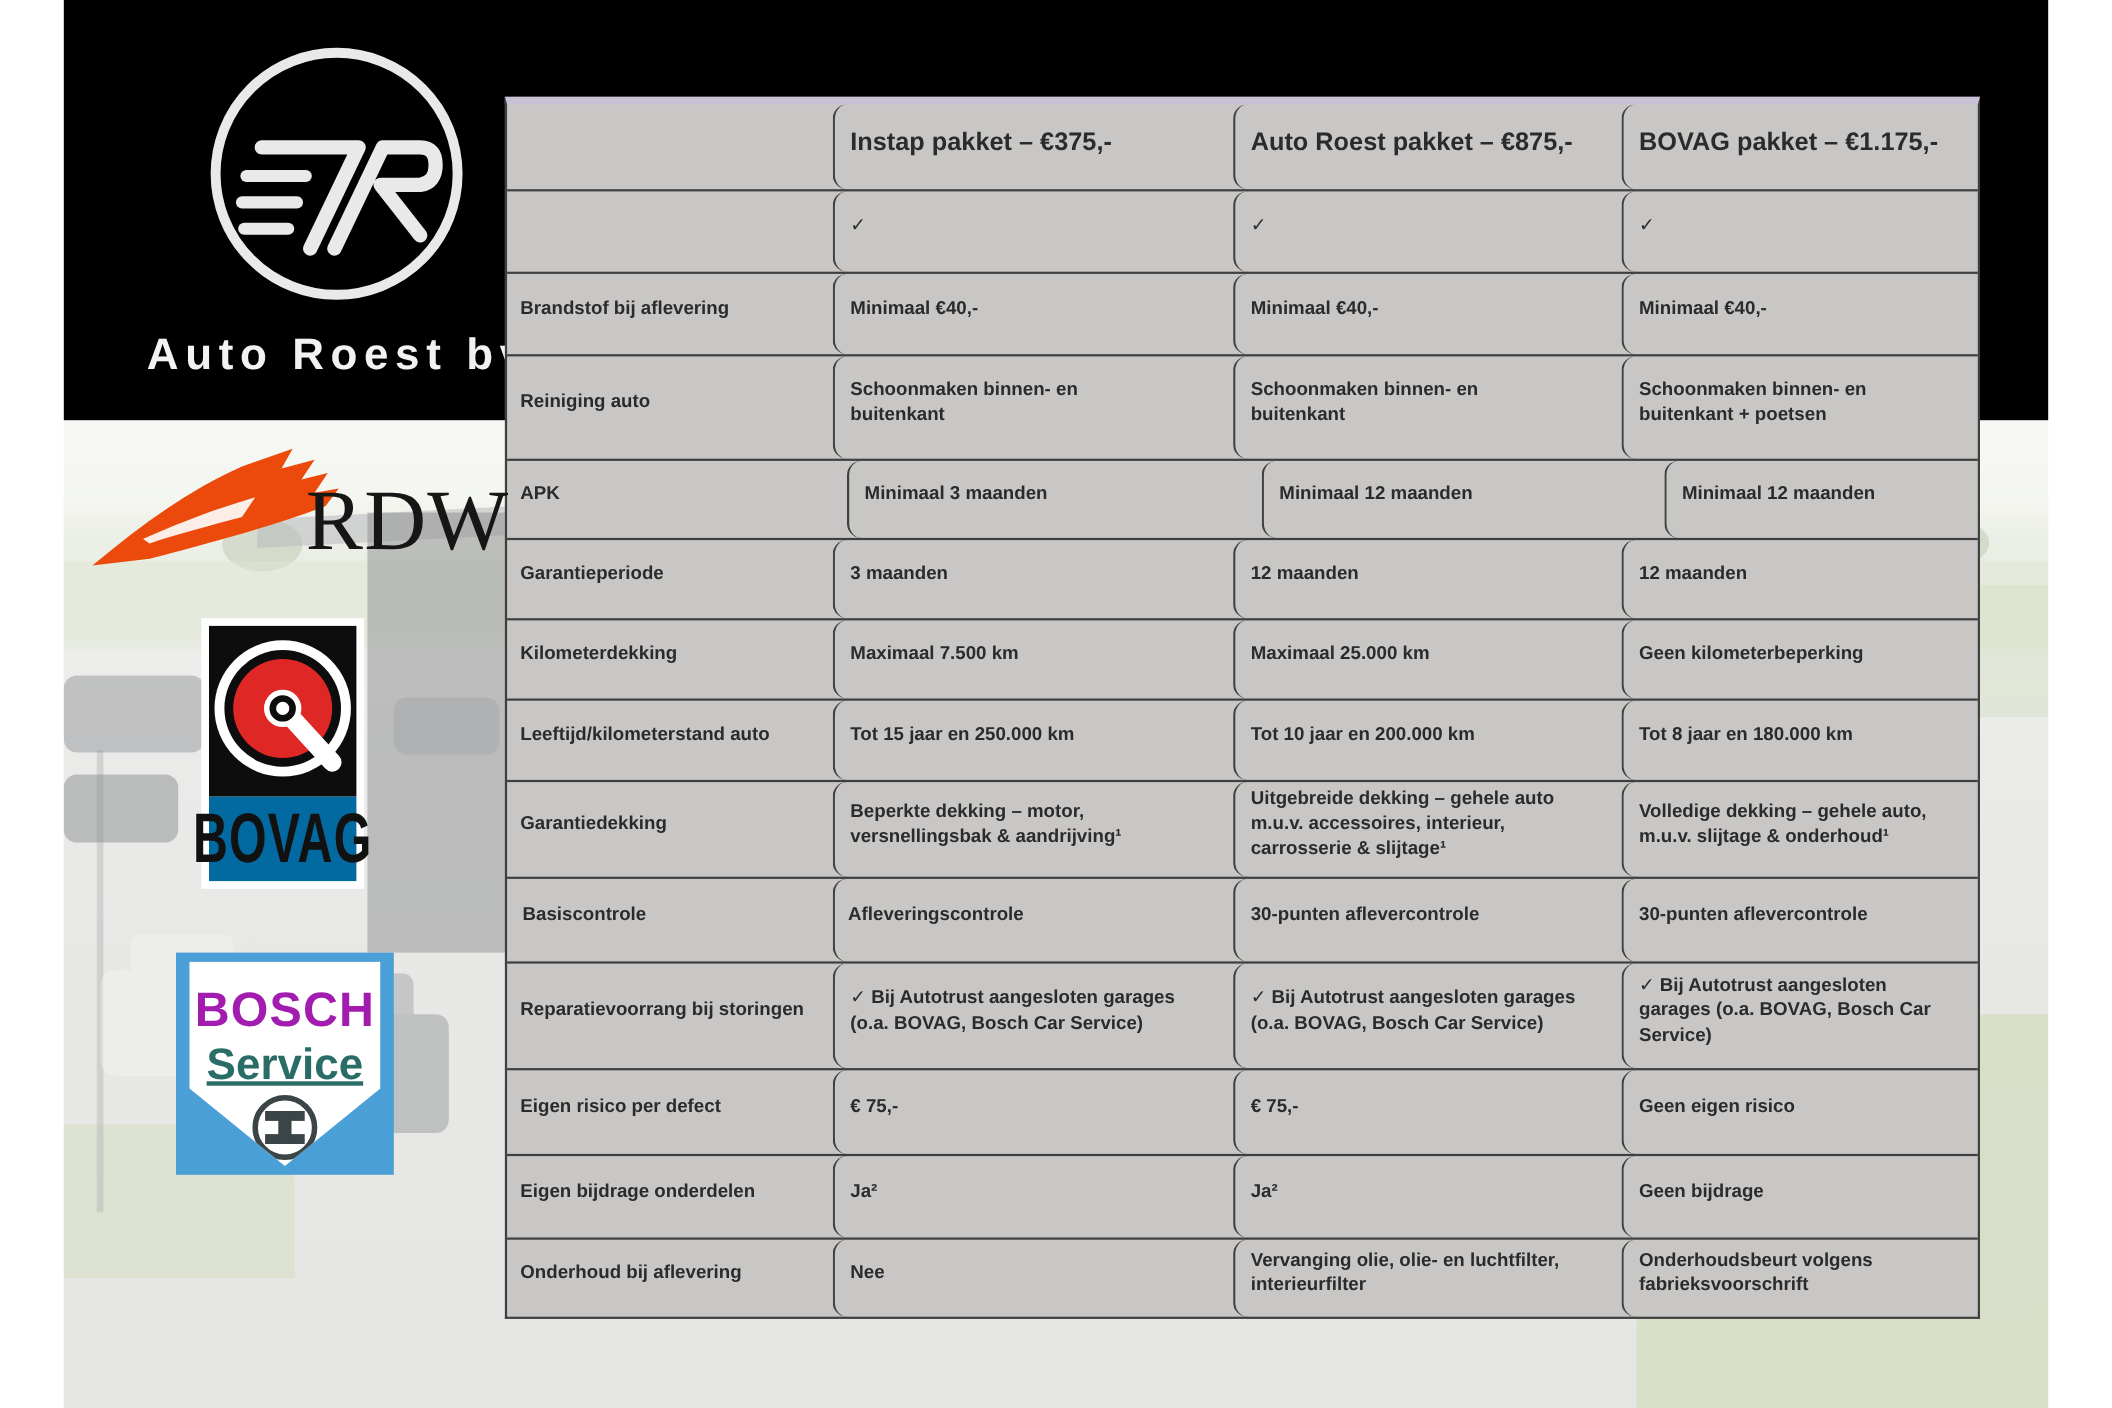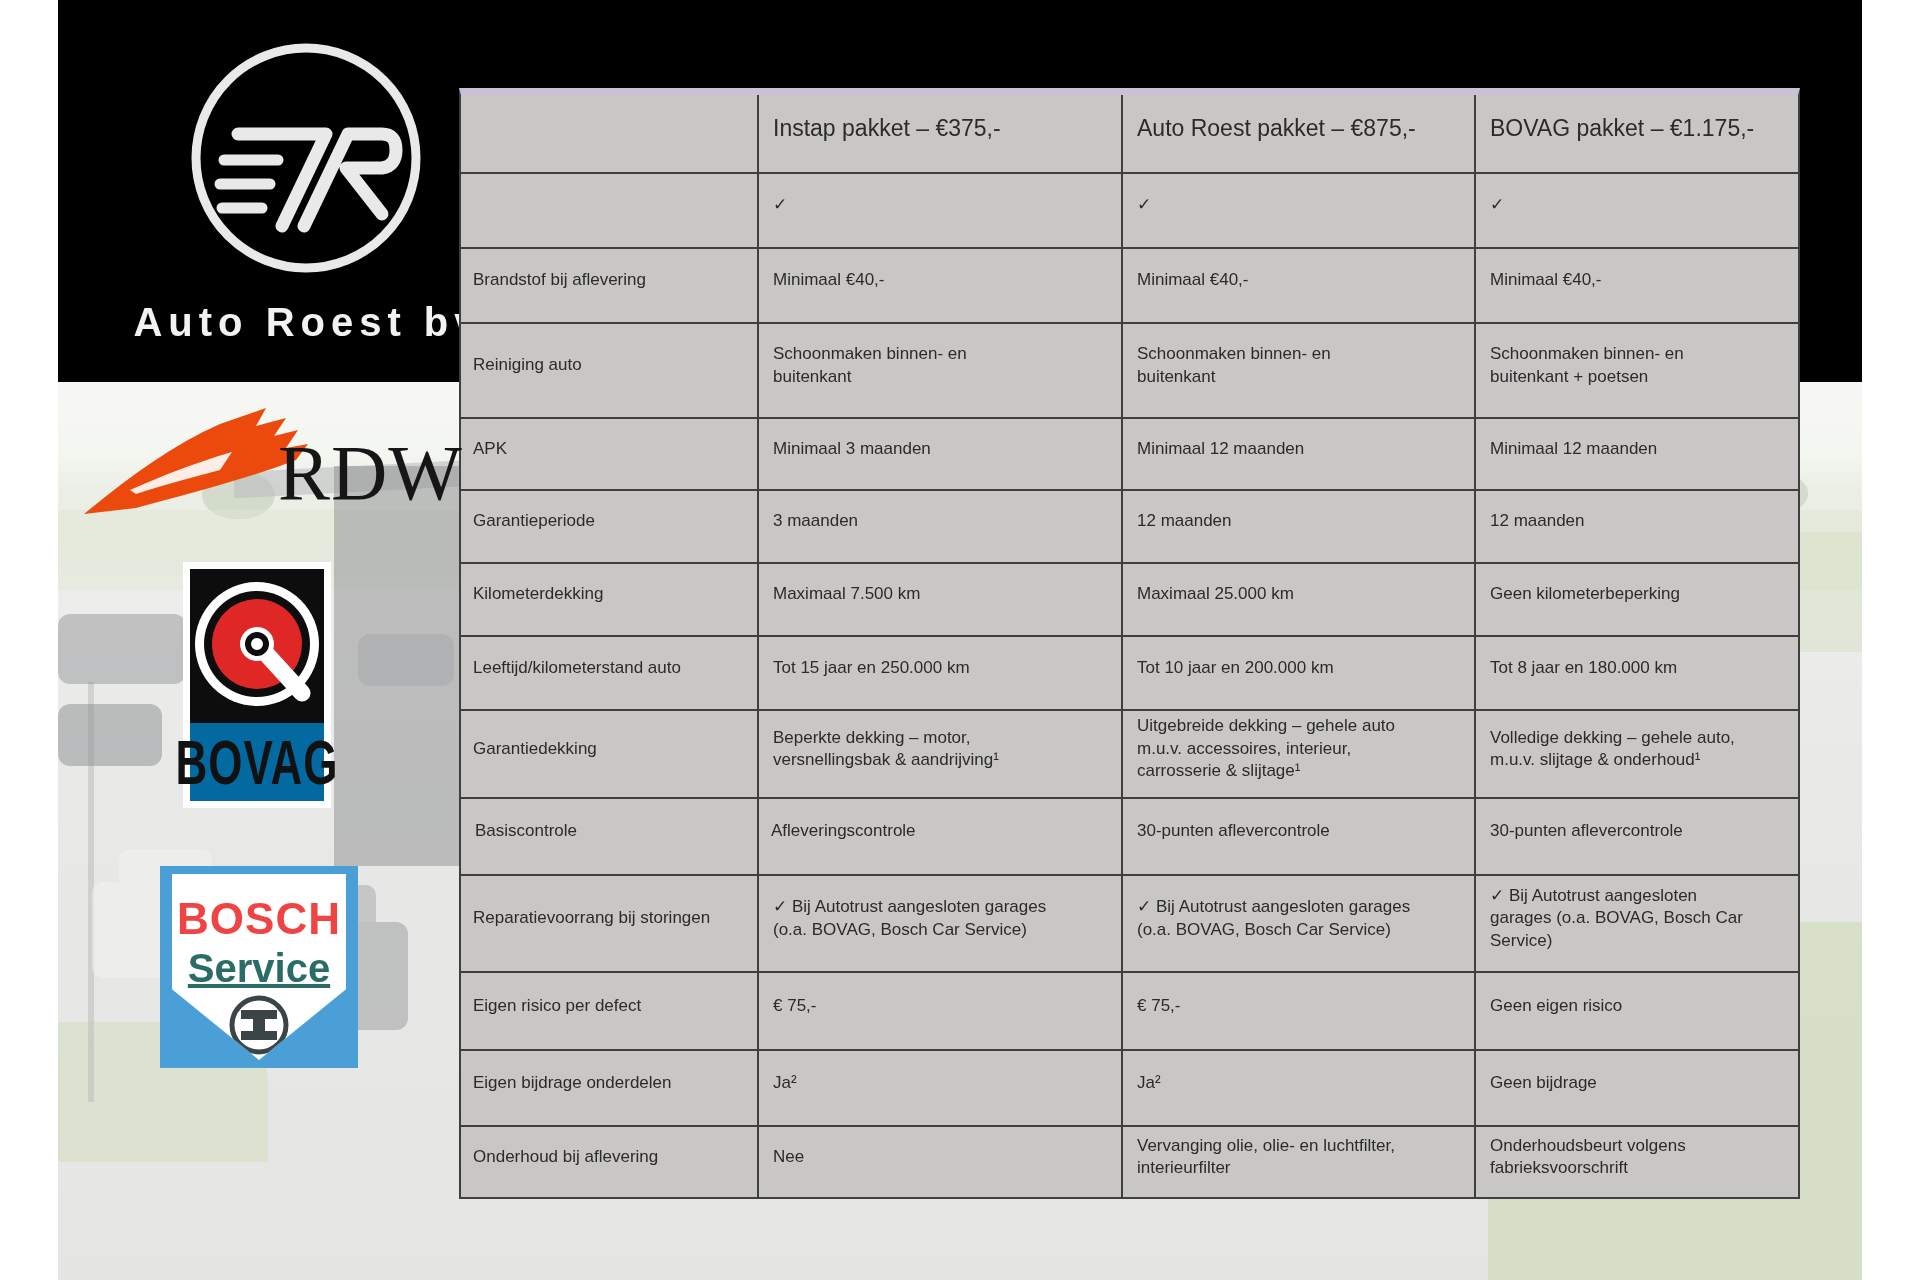--- a/index.html
+++ b/index.html
@@ -55,22 +55,22 @@
     position:absolute;left:459px;top:88px;width:1341px;
     background:#c9c7c5;color:#2b2b2b;
     border-top:7px solid #c9c2d6;
     border-left:2px solid #3f3f3f;border-right:2px solid #3f3f3f;border-bottom:2px solid #3f3f3f;
     box-sizing:border-box;
   }
   .pkg-row{display:grid;grid-template-columns:296px 364px 353px 322px;box-sizing:border-box;}
   .pkg-row + .pkg-row{border-top:2px solid #3f3f3f;}
   .pkg-cell{
     display:flex;align-items:center;box-sizing:border-box;
-    padding:6px 8px 16px 14px;font-weight:normal;font-size:17px;line-height:1.32;
-    white-space:pre-line;overflow:hidden;
+    padding:6px 8px 16px 14px;font-weight:bold;font-size:17px;line-height:1.32;
+    white-space:pre-line;overflow:hidden;border-radius:13px;
   }
   .pkg-cell + .pkg-cell{border-left:2px solid #3f3f3f;}
   .pkg-cell.lbl{white-space:nowrap;padding-left:12px;font-size:17px;}
   .pkg-header .pkg-cell{font-size:23px;white-space:nowrap;}
   
   .rdw{position:absolute;left:70px;top:392px;width:340px;height:156px;}
   .rdw-text{
     position:absolute;left:208px;top:36px;
     font-family:"Liberation Serif","DejaVu Serif",serif;
     font-size:78px;color:#161616;letter-spacing:1px;
@@ -93,21 +93,21 @@
   .bosch{
     position:absolute;left:160px;top:866px;width:198px;height:202px;
     background:#4aa0d6;overflow:hidden;
   }
   .bosch-shield{
     position:absolute;left:12px;top:8px;width:174px;height:186px;
     background:#ffffff;
     clip-path:polygon(0 0,100% 0,100% 62%,50% 100%,0 62%);
     display:flex;flex-direction:column;align-items:center;
   }
-  .bosch-word{margin-top:20px;font-size:44px;font-weight:bold;letter-spacing:1px;color:#ef4444;}
+  .bosch-word{margin-top:20px;font-size:44px;font-weight:bold;letter-spacing:1px;color:#a21caf;}
   .bosch-service{margin-top:2px;font-size:40px;font-weight:bold;color:#2a6d66;text-decoration:underline;}
   .bosch-arm{margin-top:2px;}
 </style>
 </head>
 <body>
 
 <div class="stage">
 
   <div class="photo">
     <div class="ph treeline"></div>
@@ -173,21 +173,21 @@
       </div>
       <div class="pkg-row" style="height: 95px;">
         <div class="pkg-cell lbl">Reiniging auto</div>
         <div class="pkg-cell">Schoonmaken binnen- en
 buitenkant</div>
         <div class="pkg-cell">Schoonmaken binnen- en
 buitenkant</div>
         <div class="pkg-cell">Schoonmaken binnen- en
 buitenkant + poetsen</div>
       </div>
-      <div class="pkg-row" style="height: 72px;">
+      <div class="pkg-row" style="height: 72px; gap: 13px;">
         <div class="pkg-cell lbl">APK</div>
         <div class="pkg-cell">Minimaal 3 maanden</div>
         <div class="pkg-cell">Minimaal 12 maanden</div>
         <div class="pkg-cell">Minimaal 12 maanden</div>
       </div>
       <div class="pkg-row" style="height: 73px;">
         <div class="pkg-cell lbl">Garantieperiode</div>
         <div class="pkg-cell">3 maanden</div>
         <div class="pkg-cell">12 maanden</div>
         <div class="pkg-cell">12 maanden</div>

